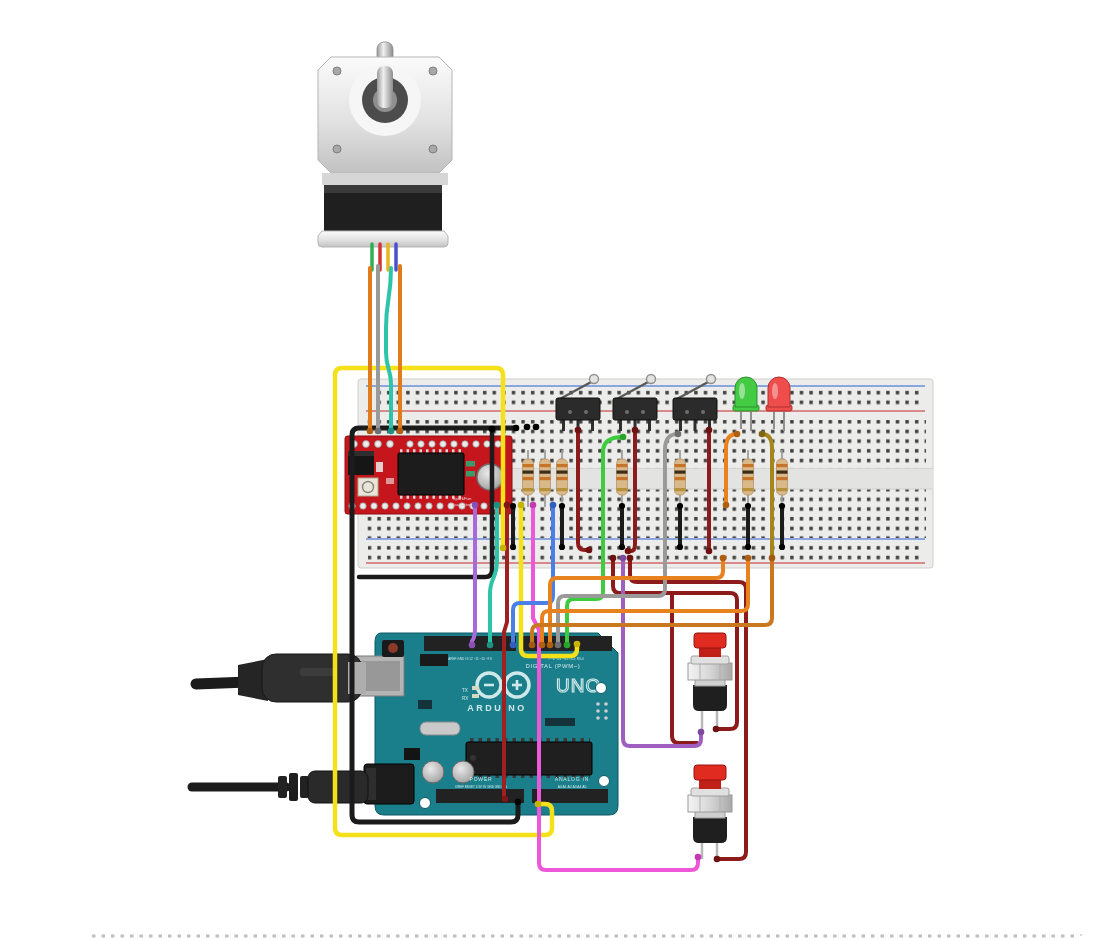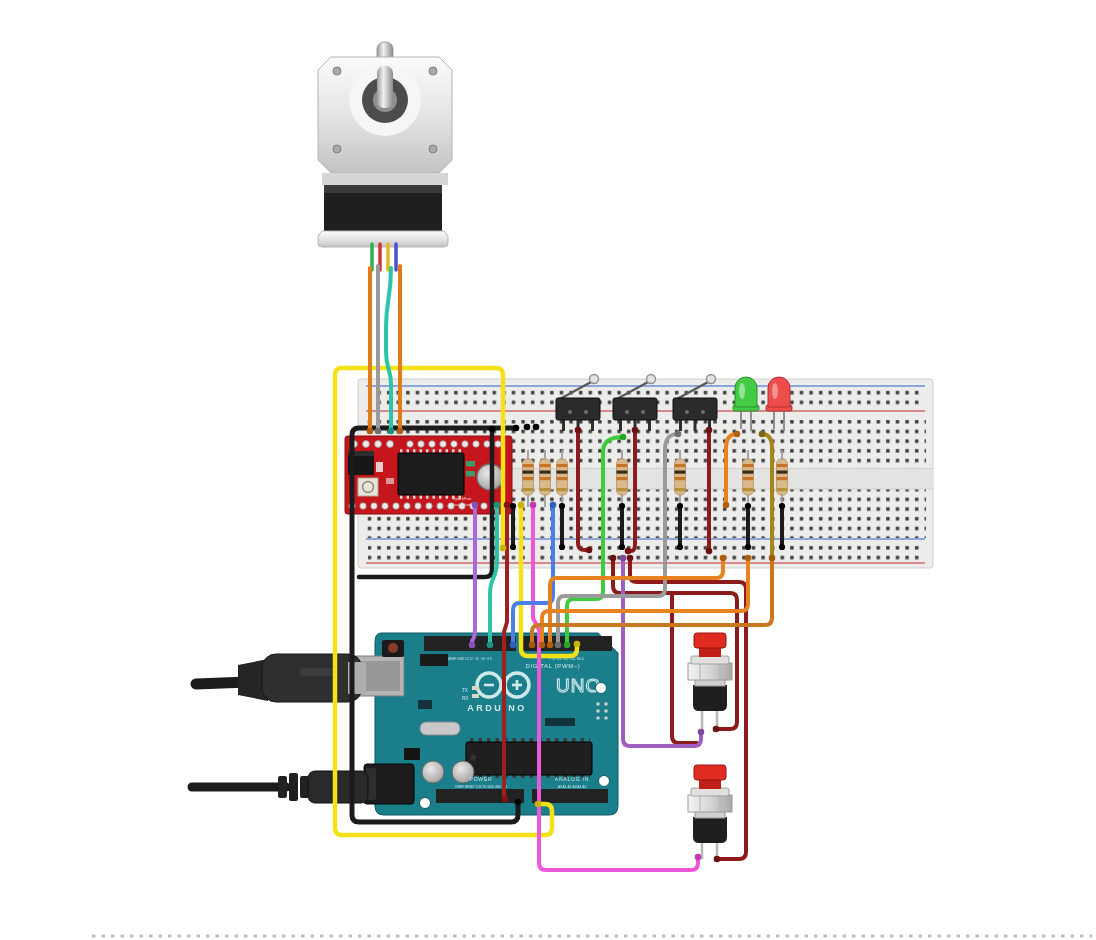--- a/index.html
+++ b/index.html
@@ -1,17 +1,17 @@
 <!DOCTYPE html>
 <html><head>
 <meta charset="utf-8">
 <style>
   html,body{margin:0;padding:0;background:#fff;}
   .canvas{position:relative;width:1096px;height:940px;background:#fff;overflow:hidden;
-          font-family:"Liberation Sans",sans-serif;}
+          font-family:"Liberation Sans",sans-serif;border-radius:31px;}
   svg{position:absolute;left:0;top:0;}
   text{font-family:"Liberation Sans",sans-serif;}
 </style>
 </head>
 <body>
 
 <div class="canvas">
 <svg width="1096" height="940" viewBox="0 0 1096 940">
   <defs>
     <linearGradient id="metalV" x1="0" y1="0" x2="0" y2="1">

